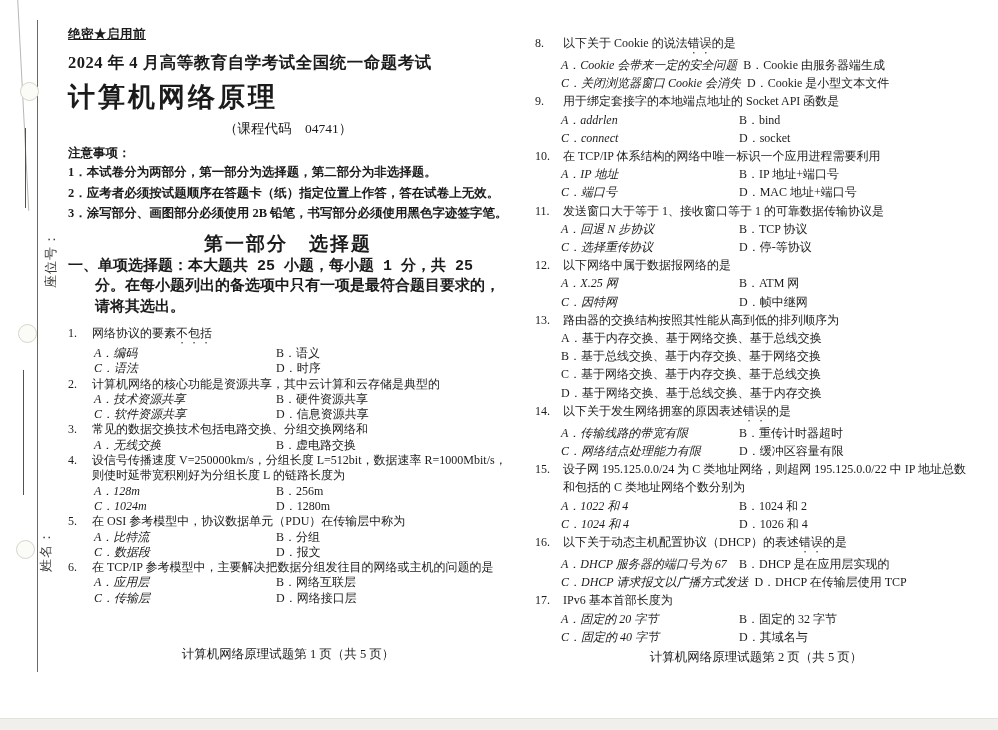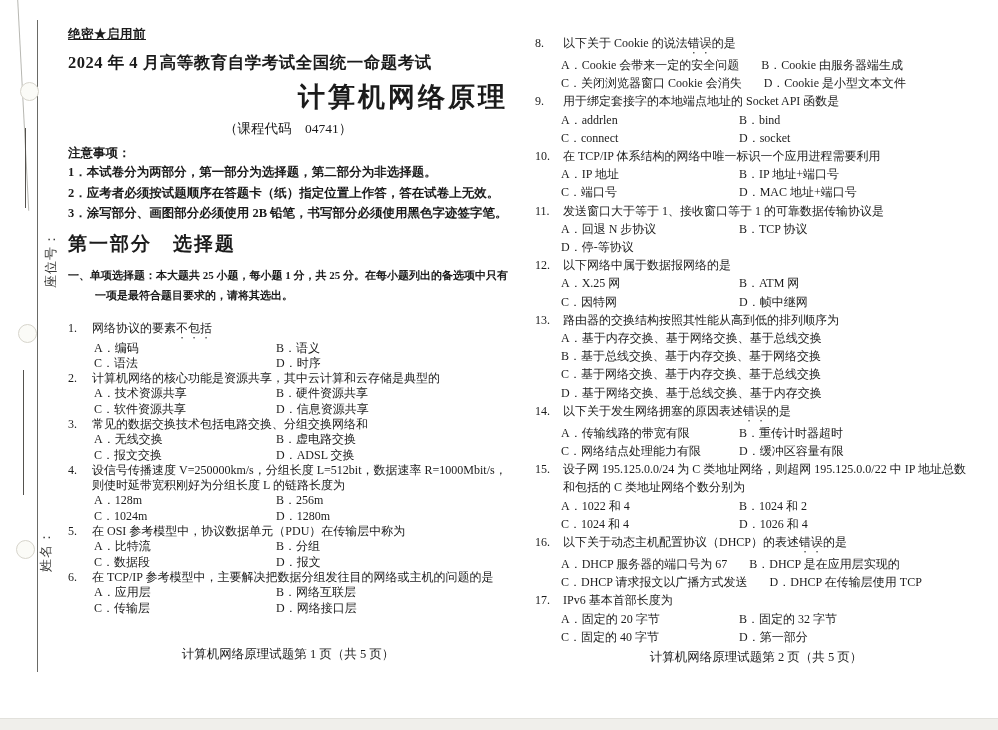--- a/index.html
+++ b/index.html
@@ -27,37 +27,37 @@
   .seat-label{left:42px;top:288px;width:80px;}
   .name-label{left:37px;top:572px;width:62px;}
 
   
   .col{position:absolute;top:0;height:706px;}
   .col1{left:68px;width:440px;}
   .col2{left:535px;width:442px;}
 
   .classified{margin-top:26px;font-weight:bold;font-size:12.5px;letter-spacing:.5px;text-decoration:underline;}
   .t1{margin-top:9px;text-align:left;font-size:16.5px;font-weight:bold;letter-spacing:.5px;}
-  .t2{margin-top:5px;text-align:right;font-size:27px;font-weight:bold;letter-spacing:3px;}
+  .t2{margin-top:5px;text-align:left;font-size:27px;font-weight:bold;letter-spacing:3px;}
   .code{margin-top:5px;text-align:center;font-size:13.5px;}
   .notes-h{margin-top:7px;font-weight:bold;font-size:12.5px;}
   .note{font-size:12.5px;line-height:20.5px;font-weight:bold;}
-  .sec{margin-top:7px;font-size:19px;font-weight:bold;letter-spacing:2px;}
-  .intro{margin-top:8px;font-size:11px;line-height:20.5px;font-weight:bold;
-    padding-left:27px;text-indent:-27px;}
-
-  .questions{margin-top:15px;font-size:12px;line-height:15.3px;}
+  .sec{margin-top:7px;text-align:center;font-size:19px;font-weight:bold;letter-spacing:2px;}
+  .intro{font-size:15px;line-height:20.5px;font-weight:bold;
+    padding-left:27px;text-indent:-27px;font-family:Liberation Mono, monospace;}
+
+  .questions{margin-top:8px;font-size:12px;line-height:15.3px;}
   .questions.p2{margin-top:34px;line-height:18.2px;}
   .question{margin:0;}
   .stem{padding-left:24px;}
   .qnum{display:inline-block;width:24px;margin-left:-24px;}
   .p2 .stem{padding-left:28px;}
   .p2 .qnum{width:28px;margin-left:-28px;}
   .opt-row{display:flex;padding-left:26px;}
-  .opt-row .o1{flex:0 0 auto;min-width:182px;padding-right:22px;box-sizing:border-box;}
+  .opt-row .o1{flex:0 0 auto;min-width:182px;padding-right:6px;box-sizing:border-box;font-style:italic;}
   .p2 .opt-row .o1{min-width:178px;}
   .opt-row.full{display:block;}
   .emph{
     -webkit-text-emphasis:filled dot;
     -webkit-text-emphasis-position:under right;
     text-emphasis:filled dot;
     text-emphasis-position:under right;
   }
   .footer{position:absolute;left:0;width:100%;text-align:center;font-size:12.5px;}
   .col1 .footer{top:646px;}
@@ -114,24 +114,20 @@
             <span class="opt o1">C．软件资源共享</span>
             <span class="opt o2">D．信息资源共享</span>
           </div>
         </div>
         <div class="question">
           <div class="stem"><span class="qnum">3.</span>常见的数据交换技术包括电路交换、分组交换网络和</div>
           <div class="opt-row">
             <span class="opt o1">A．无线交换</span>
             <span class="opt o2">B．虚电路交换</span>
           </div>
-          <div class="opt-row">
-            <span class="opt o1">C．报文交换</span>
-            <span class="opt o2">D．ADSL 交换</span>
-          </div>
         </div>
         <div class="question">
           <div class="stem"><span class="qnum">4.</span>设信号传播速度 V=250000km/s，分组长度 L=512bit，数据速率 R=1000Mbit/s，则使时延带宽积刚好为分组长度 L 的链路长度为</div>
           <div class="opt-row">
             <span class="opt o1">A．128m</span>
             <span class="opt o2">B．256m</span>
           </div>
           <div class="opt-row">
             <span class="opt o1">C．1024m</span>
             <span class="opt o2">D．1280m</span>
@@ -198,20 +194,21 @@
             <span class="opt o2">D．MAC 地址+端口号</span>
           </div>
         </div>
         <div class="question">
           <div class="stem"><span class="qnum">11.</span>发送窗口大于等于 1、接收窗口等于 1 的可靠数据传输协议是</div>
           <div class="opt-row">
             <span class="opt o1">A．回退 N 步协议</span>
             <span class="opt o2">B．TCP 协议</span>
           </div>
           <div class="opt-row">
+            <span class="opt o1">C．选择重传协议</span>
             <span class="opt o2">D．停-等协议</span>
           </div>
         </div>
         <div class="question">
           <div class="stem"><span class="qnum">12.</span>以下网络中属于数据报网络的是</div>
           <div class="opt-row">
             <span class="opt o1">A．X.25 网</span>
             <span class="opt o2">B．ATM 网</span>
           </div>
           <div class="opt-row">
@@ -260,21 +257,21 @@
           </div>
         </div>
         <div class="question">
           <div class="stem"><span class="qnum">17.</span>IPv6 基本首部长度为</div>
           <div class="opt-row">
             <span class="opt o1">A．固定的 20 字节</span>
             <span class="opt o2">B．固定的 32 字节</span>
           </div>
           <div class="opt-row">
             <span class="opt o1">C．固定的 40 字节</span>
-            <span class="opt o2">D．第一部分</span>
+            <span class="opt o2">D．其域名与</span>
           </div>
         </div>
       </div>
     <div class="footer">计算机网络原理试题第 2 页（共 5 页）</div>
   </div>
 
   <div class="bottom-shadow"></div>
 </div>
 
 </body></html>

